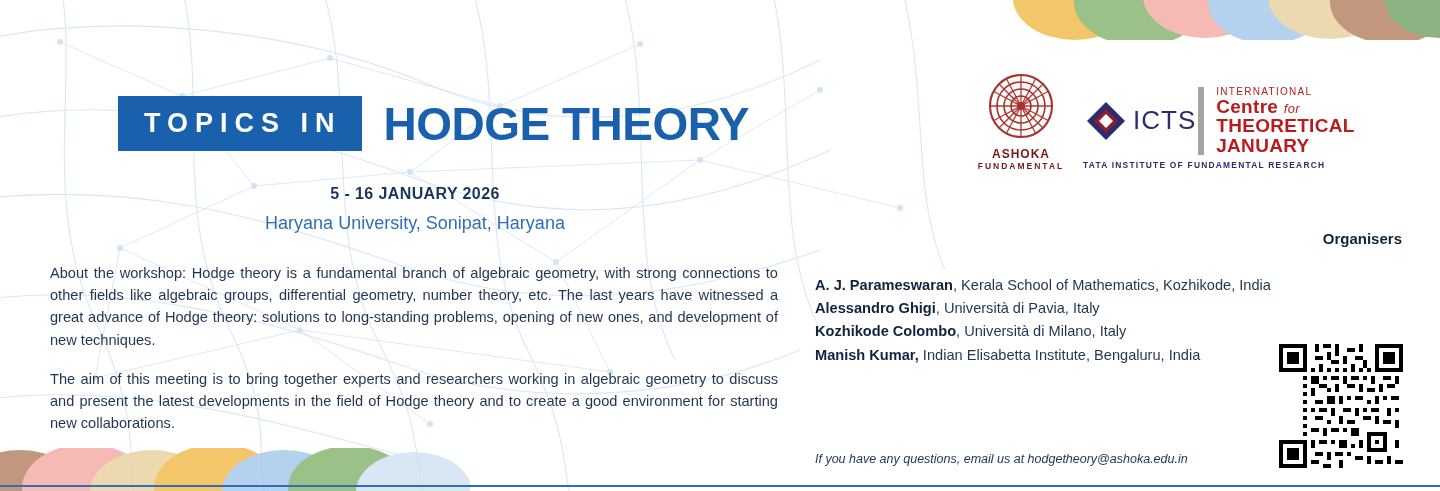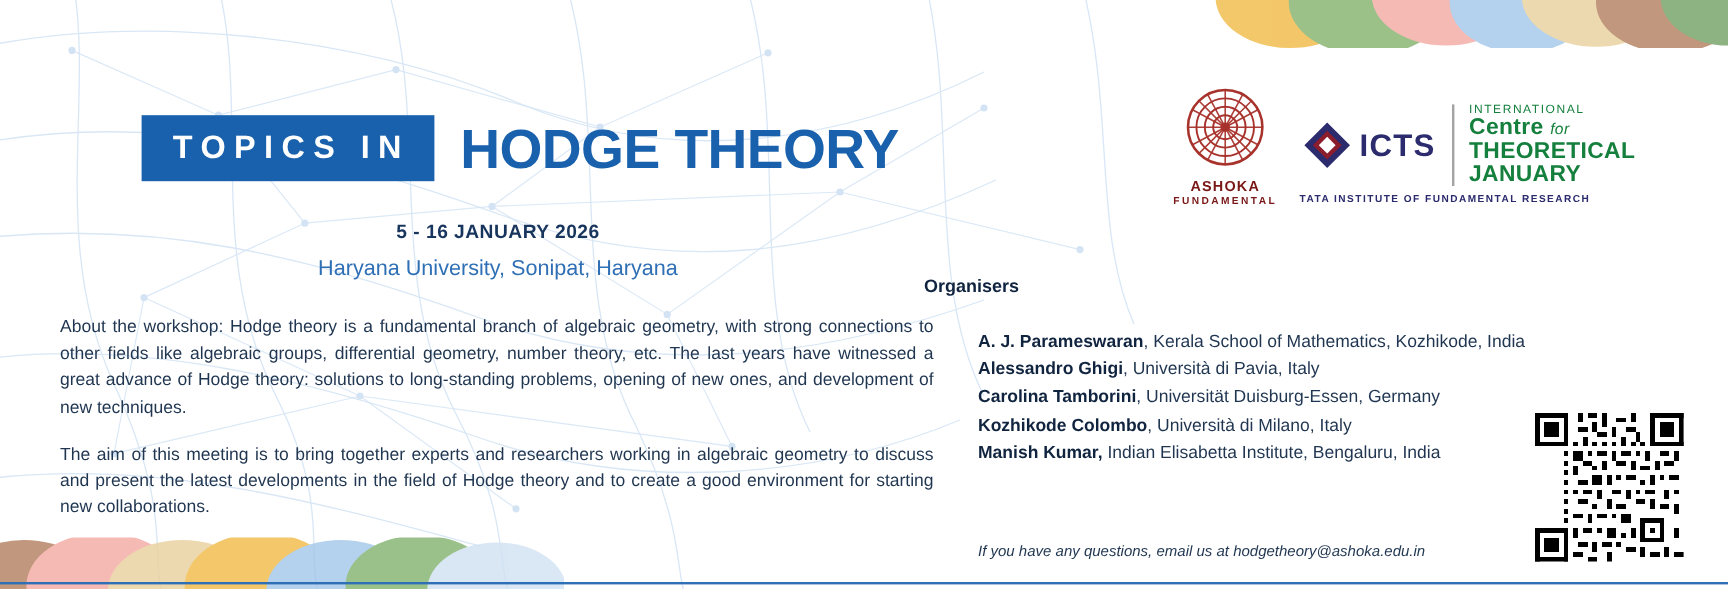--- a/index.html
+++ b/index.html
@@ -73,23 +73,23 @@
     color: #1f3550;
     font-size: 14.6px;
     line-height: 1.52;
     text-align: justify;
   }
   .about p + p { margin-top: 17px; }
 
   
   .org-heading {
     position: absolute;
-    left: 770px; top: 230px;
+    left: 824px; top: 230px;
     width: 578px;
-    text-align: left;
+    text-align: right;
     color: #10243f;
     font-size: 15px;
     font-weight: bold;
   }
   .org-list {
     position: absolute;
     left: 815px; top: 274px;
     width: 600px;
     color: #1f3550;
     font-size: 14.6px;
@@ -126,29 +126,29 @@
     letter-spacing: 2px;
     font-weight: bold;
   }
   .icts-logo {
     margin-left: 18px;
     display: flex; align-items: center;
   }
   .icts-word {
     color: #2b2b6e;
     font-size: 26px;
-    font-weight: bold;
+    font-weight: normal;
     letter-spacing: 1px;
     margin-left: 6px;
   }
   .icts-right {
-    margin-left: 14px;
-    border-left: 2px solid #a3a3a3;
+    margin-left: 2px;
+    border-left: 6px solid #a3a3a3;
     padding-left: 12px;
-    color: #15803d;
+    color: #b91c1c;
     line-height: 1.02;
   }
   .icts-right .l1 { font-size: 10px; letter-spacing: 1.3px; }
   .icts-right .l2 { font-size: 19px; font-weight: bold; letter-spacing: 0.3px; }
   .icts-right .l2 em { font-size: 13px; font-style: italic; font-weight: normal; }
   .icts-right .l3 { font-size: 19px; font-weight: bold; letter-spacing: 0.3px; }
   .icts-right .l4 { font-size: 19px; font-weight: bold; letter-spacing: 0.3px; }
   .icts-tagline {
     position: absolute;
     left: 1083px; top: 160px;
@@ -264,23 +264,20 @@
     <p>The aim of this meeting is to bring together experts and researchers working in algebraic geometry to discuss and present the latest developments in the field of Hodge theory and to create a good environment for starting new collaborations.</p>
   </div>
 
   <div class="org-heading">Organisers</div>
   <div class="org-list">
     <div>
       <span class="name">A. J. Parameswaran</span><span>, Kerala School of Mathematics, Kozhikode, India</span>
     </div>
     <div>
       <span class="name">Alessandro Ghigi</span><span>, Università di Pavia, Italy</span>
-    </div>
-    <div>
-      <span class="name">Carolina Tamborini</span><span>, Universität Duisburg-Essen, Germany</span>
     </div>
     <div>
       <span class="name">Kozhikode Colombo</span><span>, Università di Milano, Italy</span>
     </div>
     <div>
       <span class="name">Manish Kumar,</span><span> Indian Elisabetta Institute, Bengaluru, India</span>
     </div>
   </div>
 
   <div class="email-note">If you have any questions, email us at hodgetheory@ashoka.edu.in</div>

